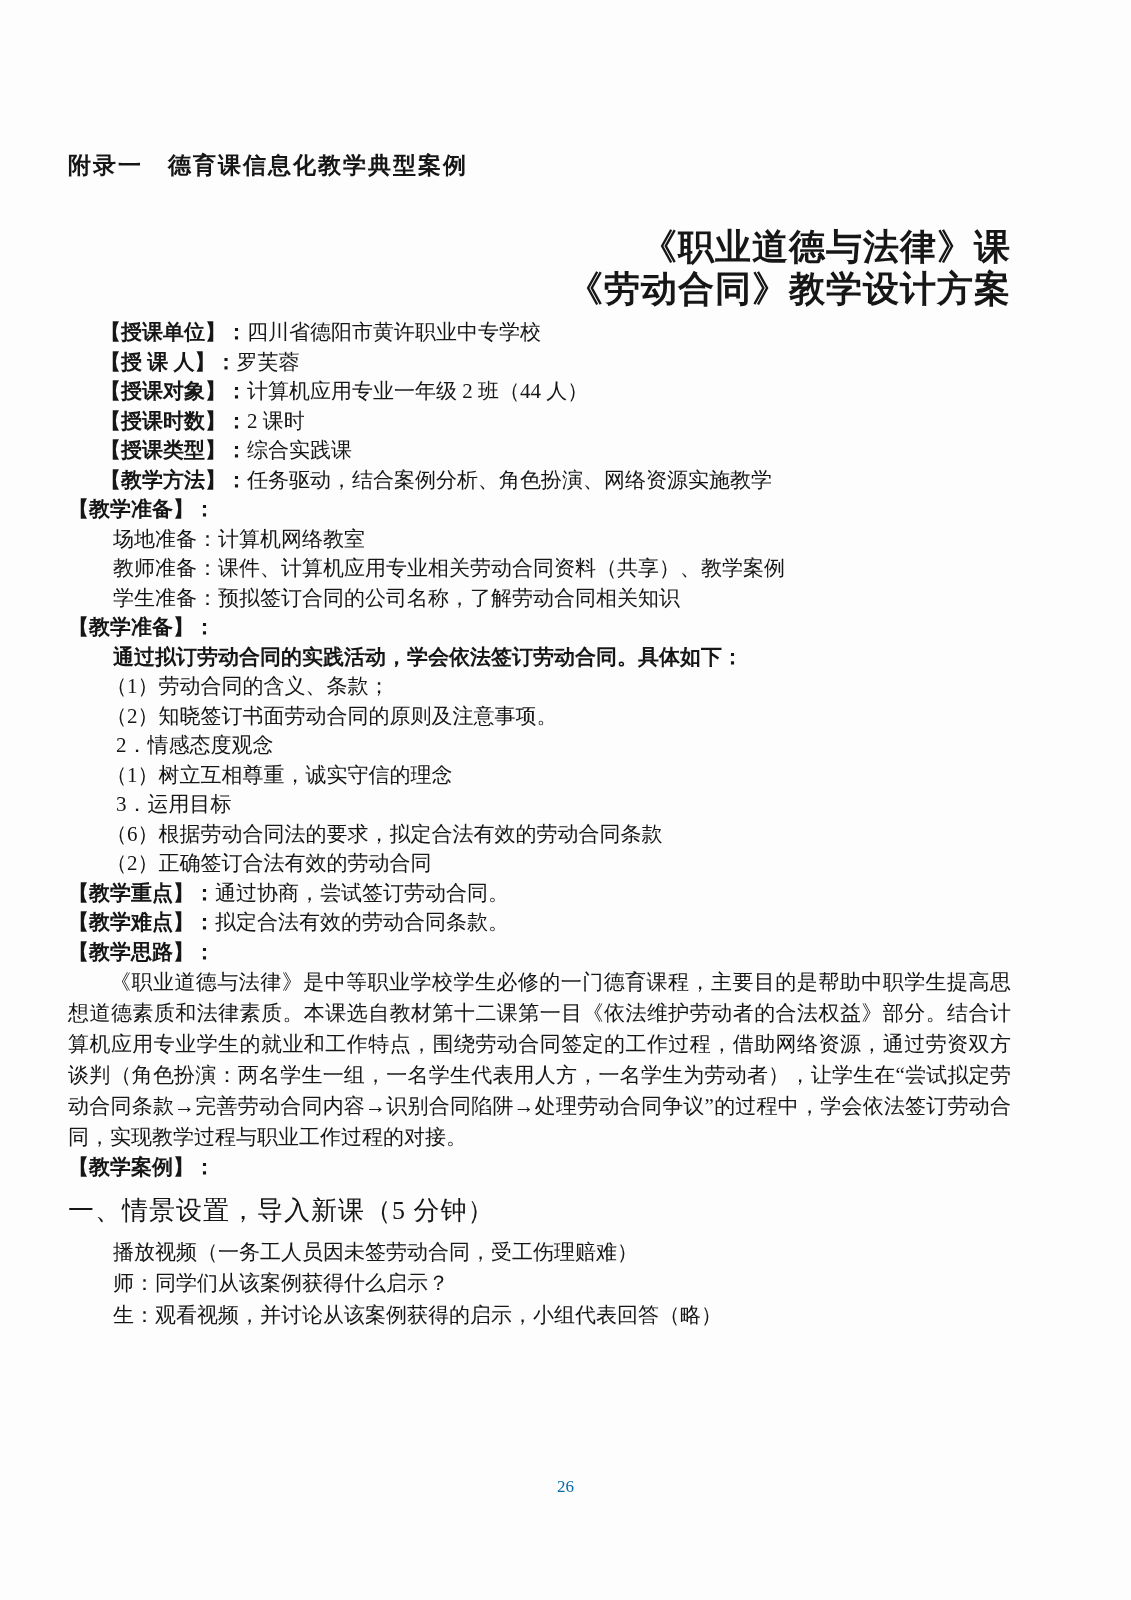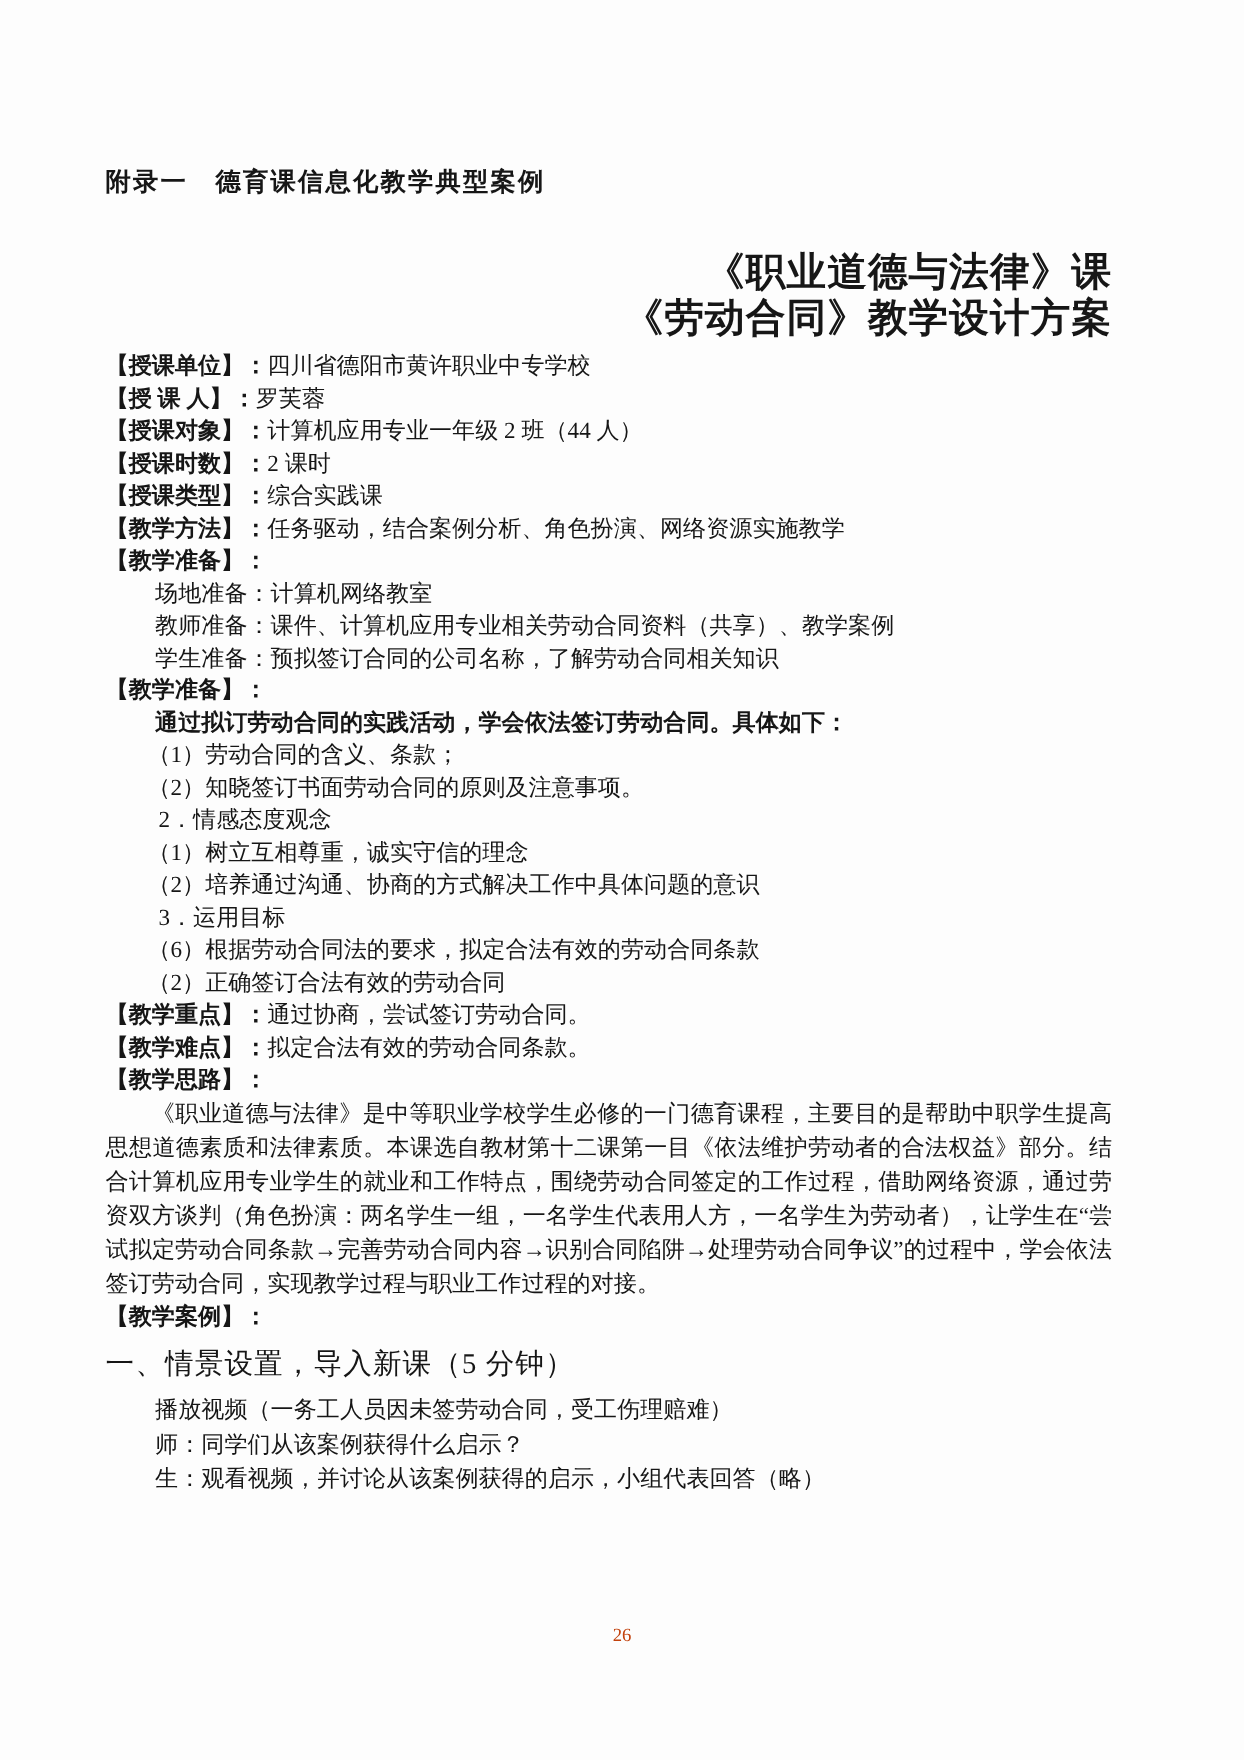--- a/index.html
+++ b/index.html
@@ -10,40 +10,40 @@
     color: #161616;
   }
   .page {
     position: relative;
     width: 1131px; height: 1600px;
     background: #fdfdfd;
     overflow: hidden;
     box-sizing: border-box;
   }
   .content {
-    padding: 0 120px 0 96px;
+    padding: 0 120px 0 68px;
   }
   .appendix {
     margin: 0;
     padding-top: 152px;
     font-size: 23px;
     line-height: 28px;
     font-weight: bold;
     letter-spacing: 2px;
   }
   .doc-title {
     margin: 46px 0 0 0;
     text-align: right;
     font-size: 36px;
     line-height: 42px;
     font-weight: bold;
     letter-spacing: 1px;
   }
   .doc-title .tl { display: block; }
-  .body-block { margin-top: 8px; }
+  .body-block { margin-top: 8px; margin-left: 32px; }
   .line {
     font-size: 21px;
     line-height: 29.5px;
     white-space: nowrap;
   }
   .lbl { font-weight: bold; }
   .indent-1 { padding-left: 45px; }
   .indent-num { padding-left: 48px; }
   .indent-paren { padding-left: 38px; }
   .lead-bold { font-weight: bold; }
@@ -61,21 +61,21 @@
     line-height: 36px;
     font-weight: normal;
     letter-spacing: 1px;
   }
   .activity .line { line-height: 31.5px; }
   .footer {
     position: absolute;
     top: 1477px; left: 0; right: 0;
     text-align: center;
     font-size: 17px;
-    color: #c2410c;
+    color: #0369a1;
   }
 </style>
 </head>
 <body>
 
 <div class="page">
   <div class="content">
 
     <h2 class="appendix">附录一　德育课信息化教学典型案例</h2>
 
@@ -100,21 +100,20 @@
       <div class="line indent-1">学生准备：预拟签订合同的公司名称，了解劳动合同相关知识</div>
     </div>
 
     <div>
       <div class="line"><span class="lbl">【教学准备】：</span></div>
       <div class="line indent-1 lead-bold">通过拟订劳动合同的实践活动，学会依法签订劳动合同。具体如下：</div>
       <div class="line indent-paren">（1）劳动合同的含义、条款；</div>
       <div class="line indent-paren">（2）知晓签订书面劳动合同的原则及注意事项。</div>
       <div class="line indent-num">2．情感态度观念</div>
       <div class="line indent-paren">（1）树立互相尊重，诚实守信的理念</div>
-      <div class="line indent-paren">（2）培养通过沟通、协商的方式解决工作中具体问题的意识</div>
       <div class="line indent-num">3．运用目标</div>
       <div class="line indent-paren">（6）根据劳动合同法的要求，拟定合法有效的劳动合同条款</div>
       <div class="line indent-paren">（2）正确签订合法有效的劳动合同</div>
     </div>
 
     <div class="line"><span class="lbl">【教学重点】：</span><span>通过协商，尝试签订劳动合同。</span></div>
     <div class="line"><span class="lbl">【教学难点】：</span><span>拟定合法有效的劳动合同条款。</span></div>
 
     <div>
       <div class="line"><span class="lbl">【教学思路】：</span></div>

